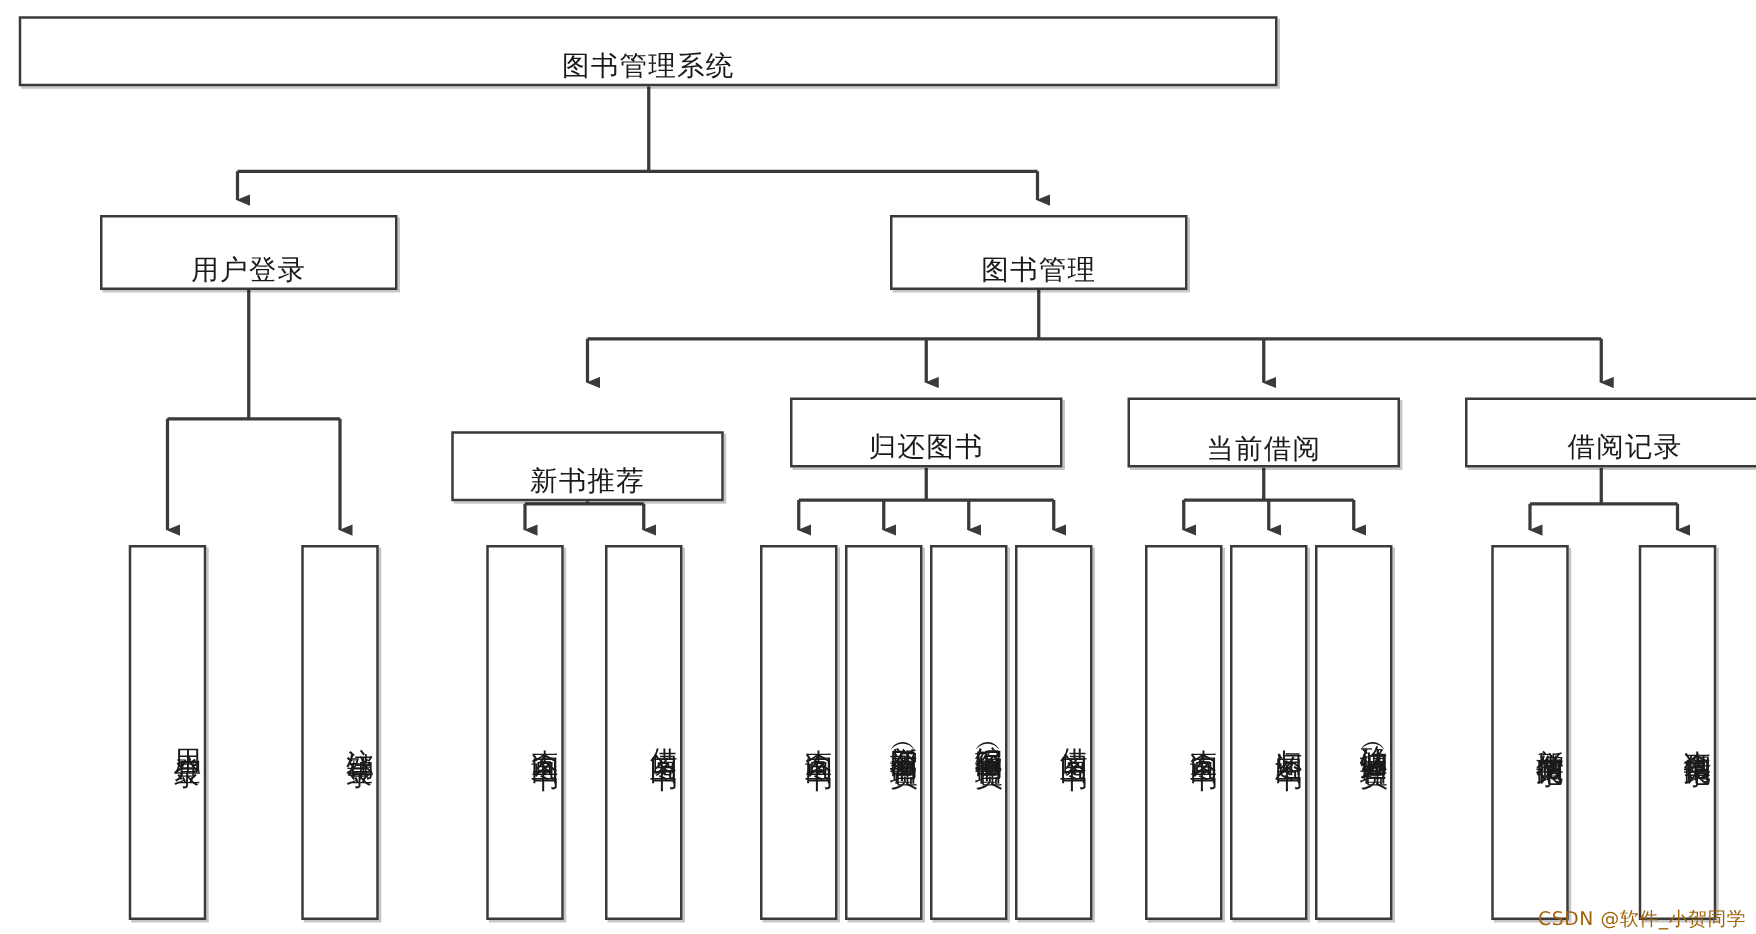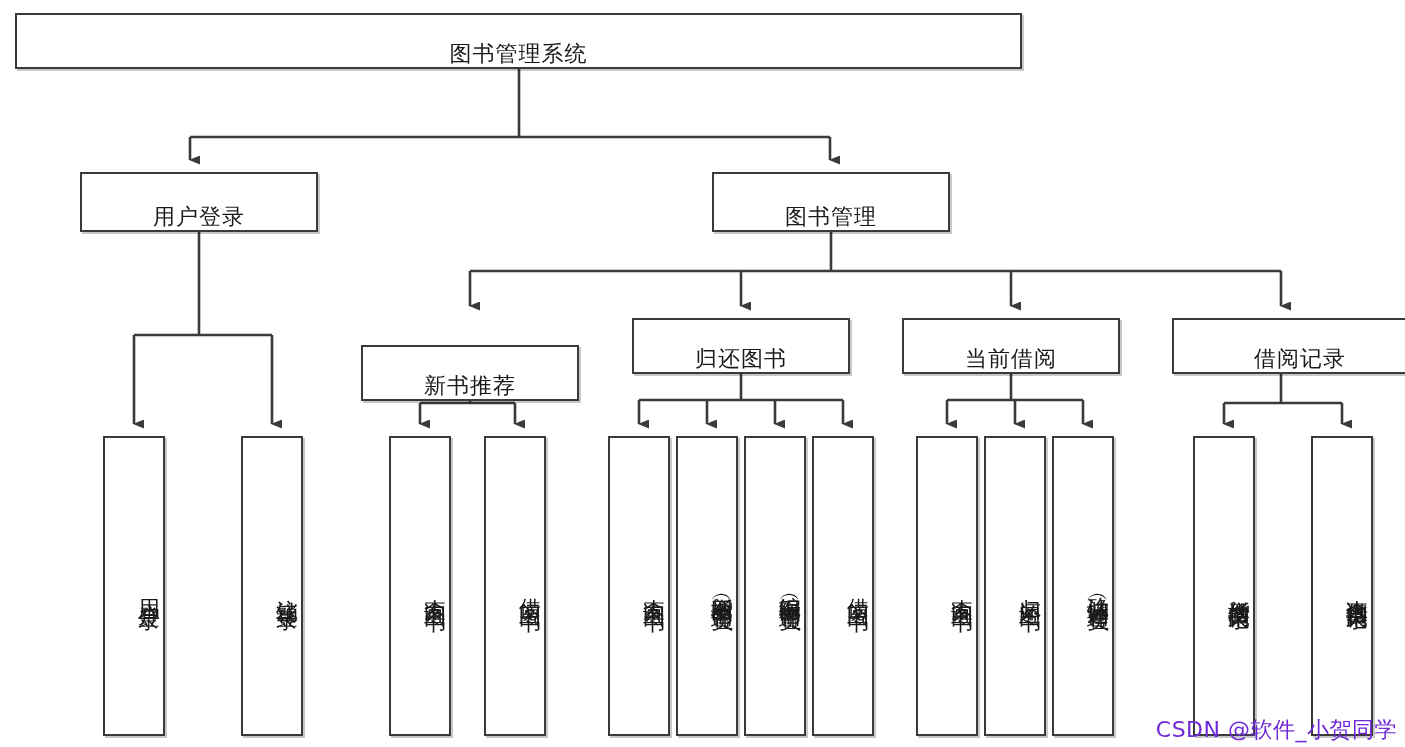--- a/index.html
+++ b/index.html
@@ -54,22 +54,22 @@
     text-align: left;
   }
   .node-v.tight {
     letter-spacing: 2px;
     padding-top: 3px;
   }
   .watermark {
     position: absolute;
     right: 8px;
     bottom: 2px;
-    font-size: 22px;
-    color: #6d28d9;
+    font-size: 15px;
+    color: #a16207;
     white-space: nowrap;
     letter-spacing: 0.5px;
   }
 </style>
 </head>
 <body>
 
 <div id="canvas">
 
   <svg class="wires" viewBox="0 0 1405 747" xmlns="http://www.w3.org/2000/svg">

